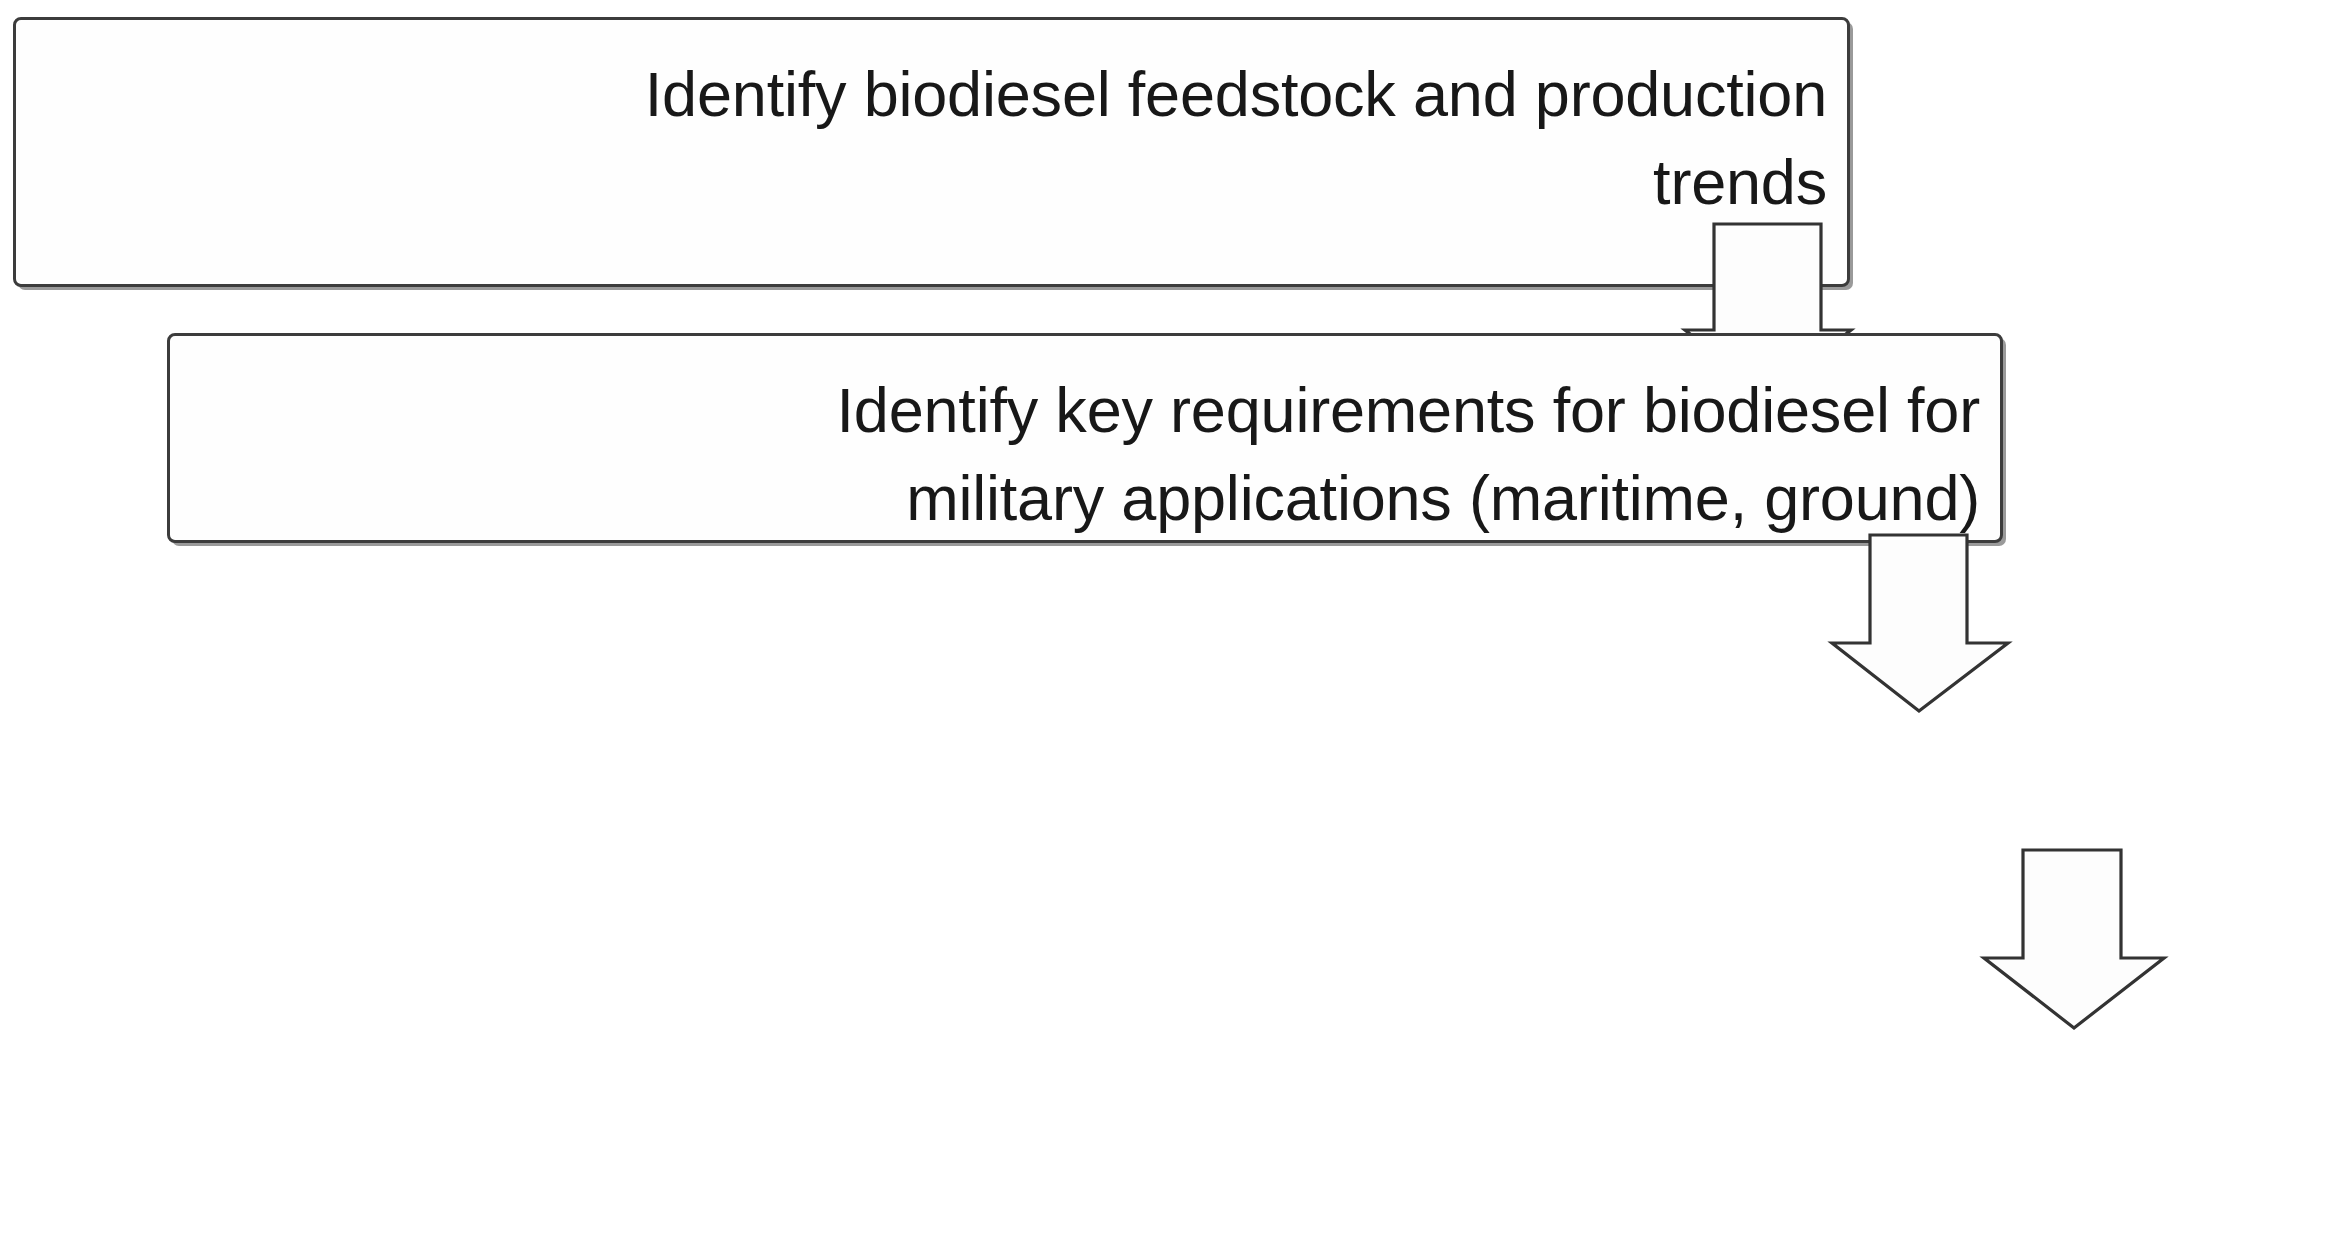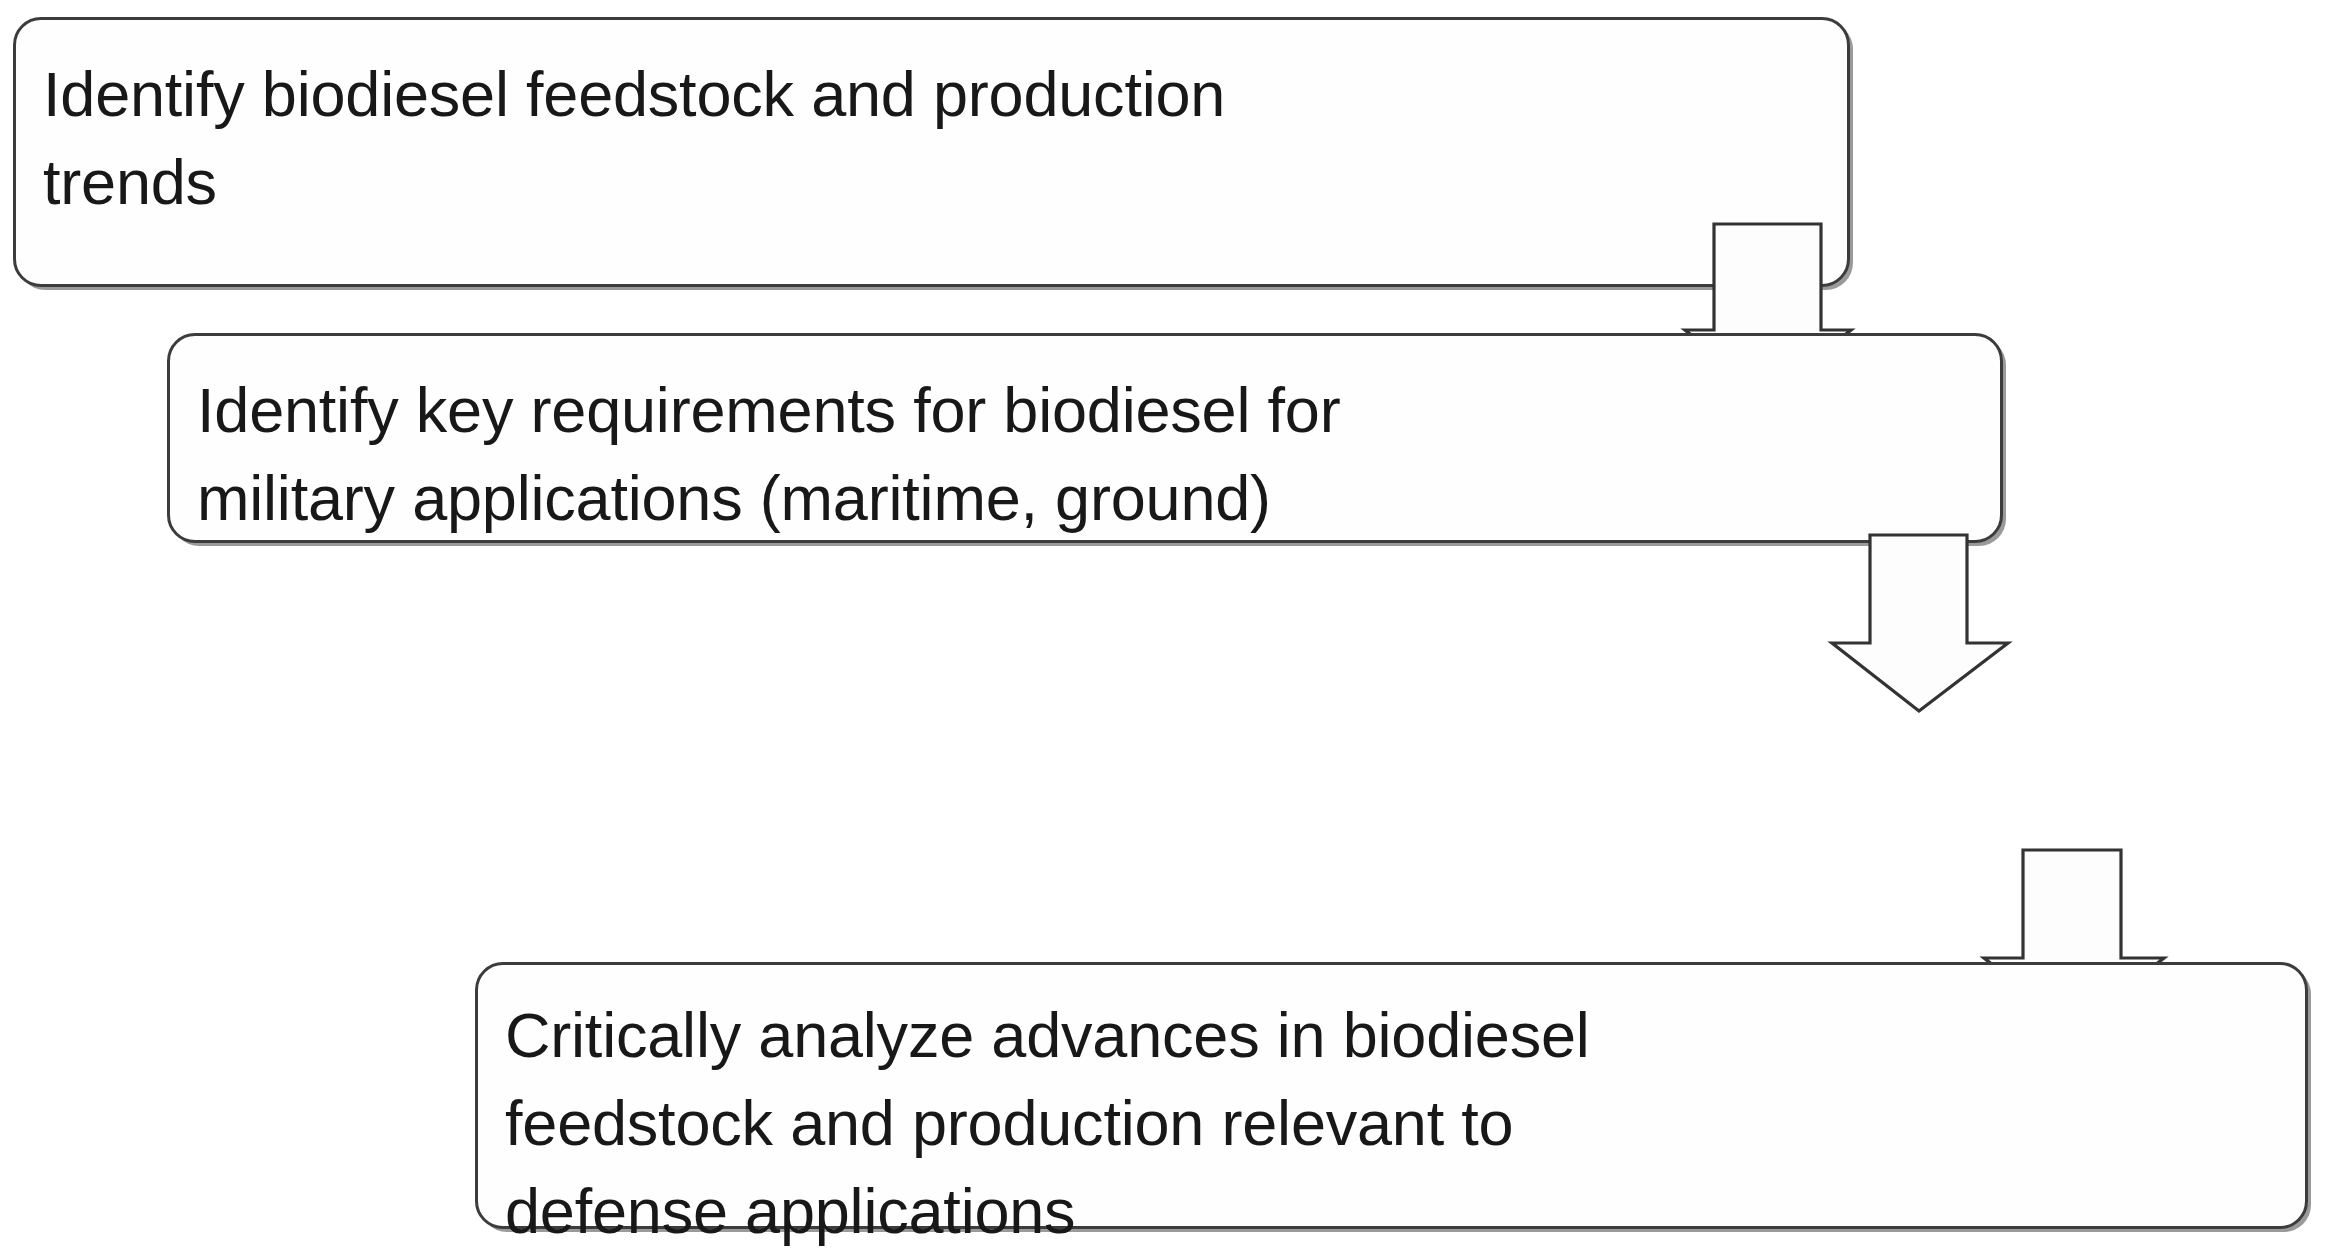--- a/index.html
+++ b/index.html
@@ -13,22 +13,23 @@
     height: 1251px;
     background: #ffffff;
     overflow: hidden;
     font-family: "Liberation Sans", sans-serif;
   }
   .step-box {
     position: absolute;
     box-sizing: border-box;
     background: #fefefe;
     border: 3px solid #3c3c3c;
-    border-radius: 28px;
+    border-radius: 8px;
     box-shadow: 4px 4px 0 -1px #9a9a9a;
+    text-align: right;
   }
   .step-box.b1 { left: 13px;  top: 17px;   width: 1837px; height: 270px; }
   .step-box.b2 { left: 167px; top: 333px;  width: 1836px; height: 210px; }
   .step-box.b3 { left: 318px; top: 648px;  width: 1839px; height: 266px; }
   .step-box.b4 { left: 475px; top: 962px;  width: 1833px; height: 267px; }
 
   .step-text {
     position: absolute;
     left: 27px;
     right: 20px;
@@ -82,19 +83,14 @@
     </svg>
   </div>
 
 
   <div class="connector" style="left:1982px; top:848px; width:185px; height:182px;">
     <svg width="185" height="182" viewBox="0 0 185 182" aria-hidden="true">
       <polygon class="arrow-shape" points="41,2 139,2 139,110 182,110 92,180 2,110 41,110"></polygon>
     </svg>
   </div>
 
-  <div class="step-box b4">
-    <div class="step-text">Critically analyze advances in biodiesel
-feedstock and production relevant to
-defense applications</div>
-  </div>
 
 </div>
 
 </body></html>

